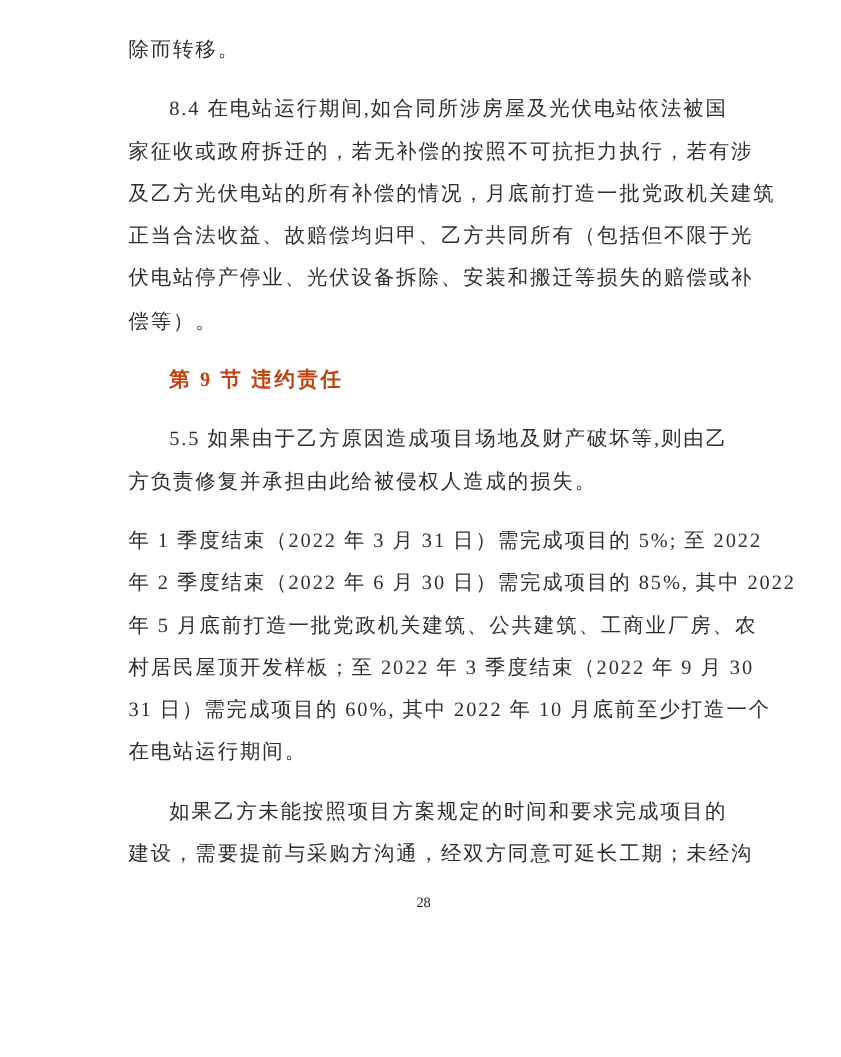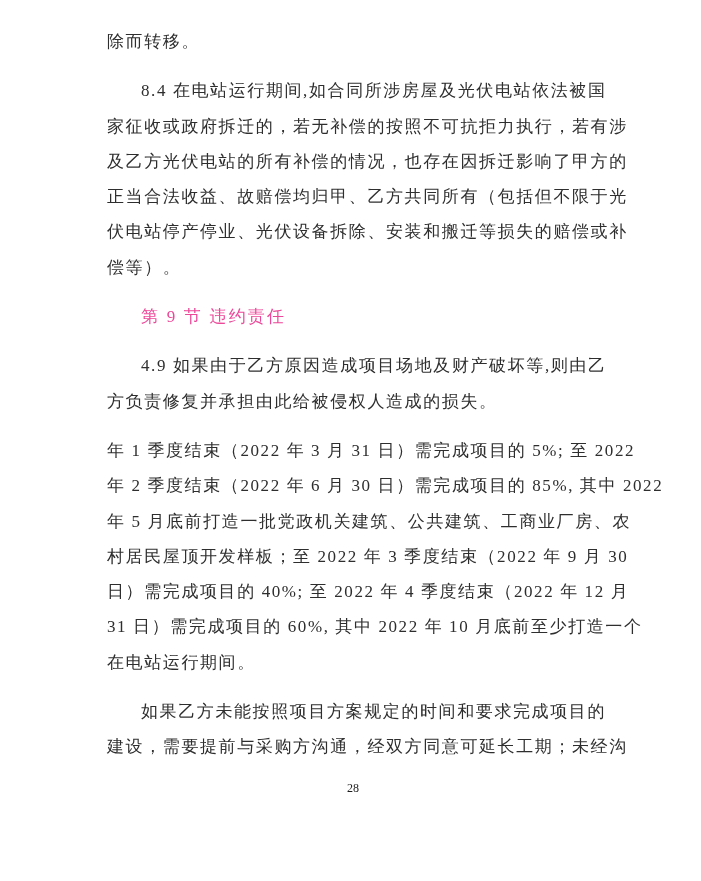--- a/index.html
+++ b/index.html
@@ -34,22 +34,22 @@
     overflow: visible;
   }
   .line.last {
     text-align: left;
     text-align-last: left;
   }
   .line.first {
     text-indent: 2em;
   }
   .line.heading {
-    font-weight: 400;
-    color: #ec4899;
+    font-weight: 700;
+    color: #c2410c;
     text-align: left;
     text-align-last: left;
     text-indent: 2em;
     letter-spacing: 2.2px;
   }
   .page-number {
     margin-top: 3px;
     text-align: center;
     font-size: 12px;
     font-weight: 400;
@@ -64,41 +64,40 @@
 <div class="page">
 
   <div class="paragraph">
     <div class="line last">除而转移。</div>
   </div>
 
 
   <div class="paragraph">
     <div class="line first">8.4 在电站运行期间,如合同所涉房屋及光伏电站依法被国</div>
     <div class="line">家征收或政府拆迁的，若无补偿的按照不可抗拒力执行，若有涉</div>
-    <div class="line">及乙方光伏电站的所有补偿的情况，也存在因拆迁影响了甲方的</div>
+    <div class="line">及乙方光伏电站的所有补偿的情况，月底前打造一批党政机关建筑</div>
     <div class="line">正当合法收益、故赔偿均归甲、乙方共同所有（包括但不限于光</div>
     <div class="line">伏电站停产停业、光伏设备拆除、安装和搬迁等损失的赔偿或补</div>
     <div class="line last">偿等）。</div>
   </div>
 
   <div class="paragraph">
     <div class="line heading">第 9 节  违约责任</div>
   </div>
 
   <div class="paragraph">
-    <div class="line first">4.9 如果由于乙方原因造成项目场地及财产破坏等,则由乙</div>
+    <div class="line first">5.5 如果由于乙方原因造成项目场地及财产破坏等,则由乙</div>
     <div class="line last">方负责修复并承担由此给被侵权人造成的损失。</div>
   </div>
 
   <div class="paragraph">
     <div class="line">年 1 季度结束（2022 年 3 月 31 日）需完成项目的 5%; 至 2022</div>
     <div class="line">年 2 季度结束（2022 年 6 月 30 日）需完成项目的 85%, 其中 2022</div>
     <div class="line">年 5 月底前打造一批党政机关建筑、公共建筑、工商业厂房、农</div>
     <div class="line">村居民屋顶开发样板；至 2022 年 3 季度结束（2022 年 9 月 30</div>
-    <div class="line">日）需完成项目的 40%; 至 2022 年 4 季度结束（2022 年 12 月</div>
     <div class="line">31 日）需完成项目的 60%, 其中 2022 年 10 月底前至少打造一个</div>
     <div class="line last">在电站运行期间。</div>
   </div>
 
   <div class="paragraph">
     <div class="line first">如果乙方未能按照项目方案规定的时间和要求完成项目的</div>
     <div class="line">建设，需要提前与采购方沟通，经双方同意可延长工期；未经沟</div>
   </div>
 
   <div class="page-number">28</div>

